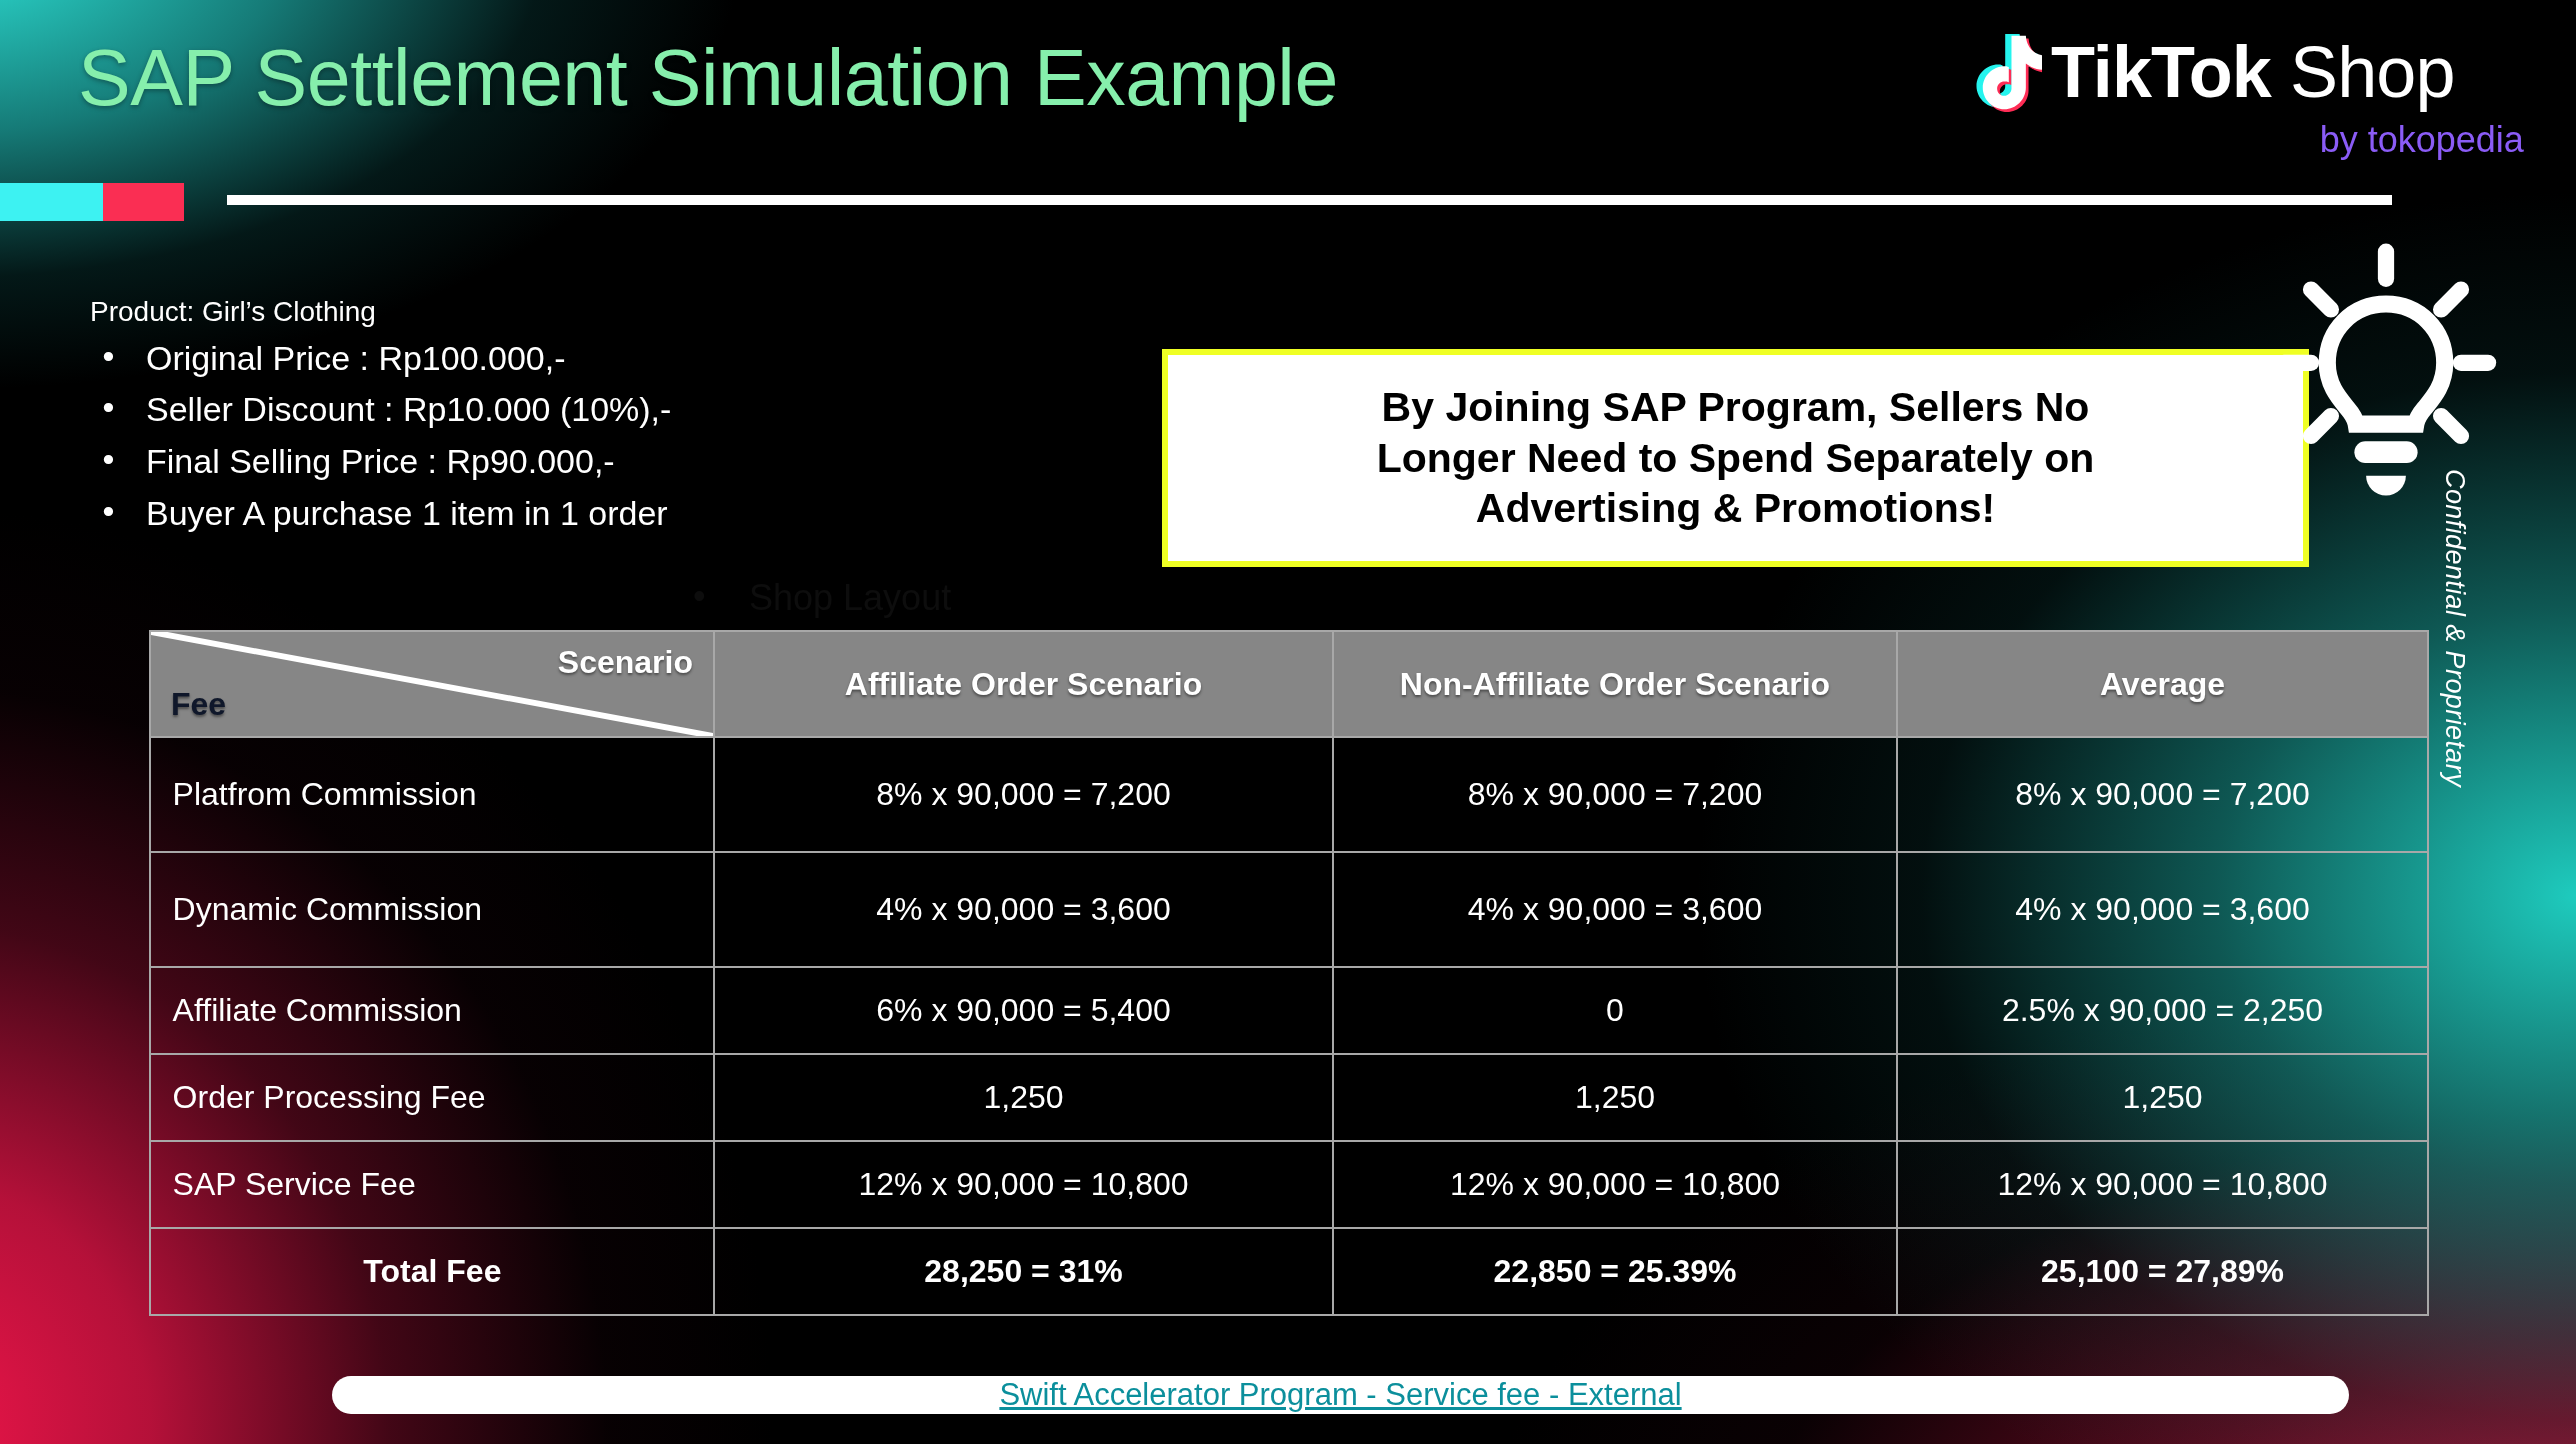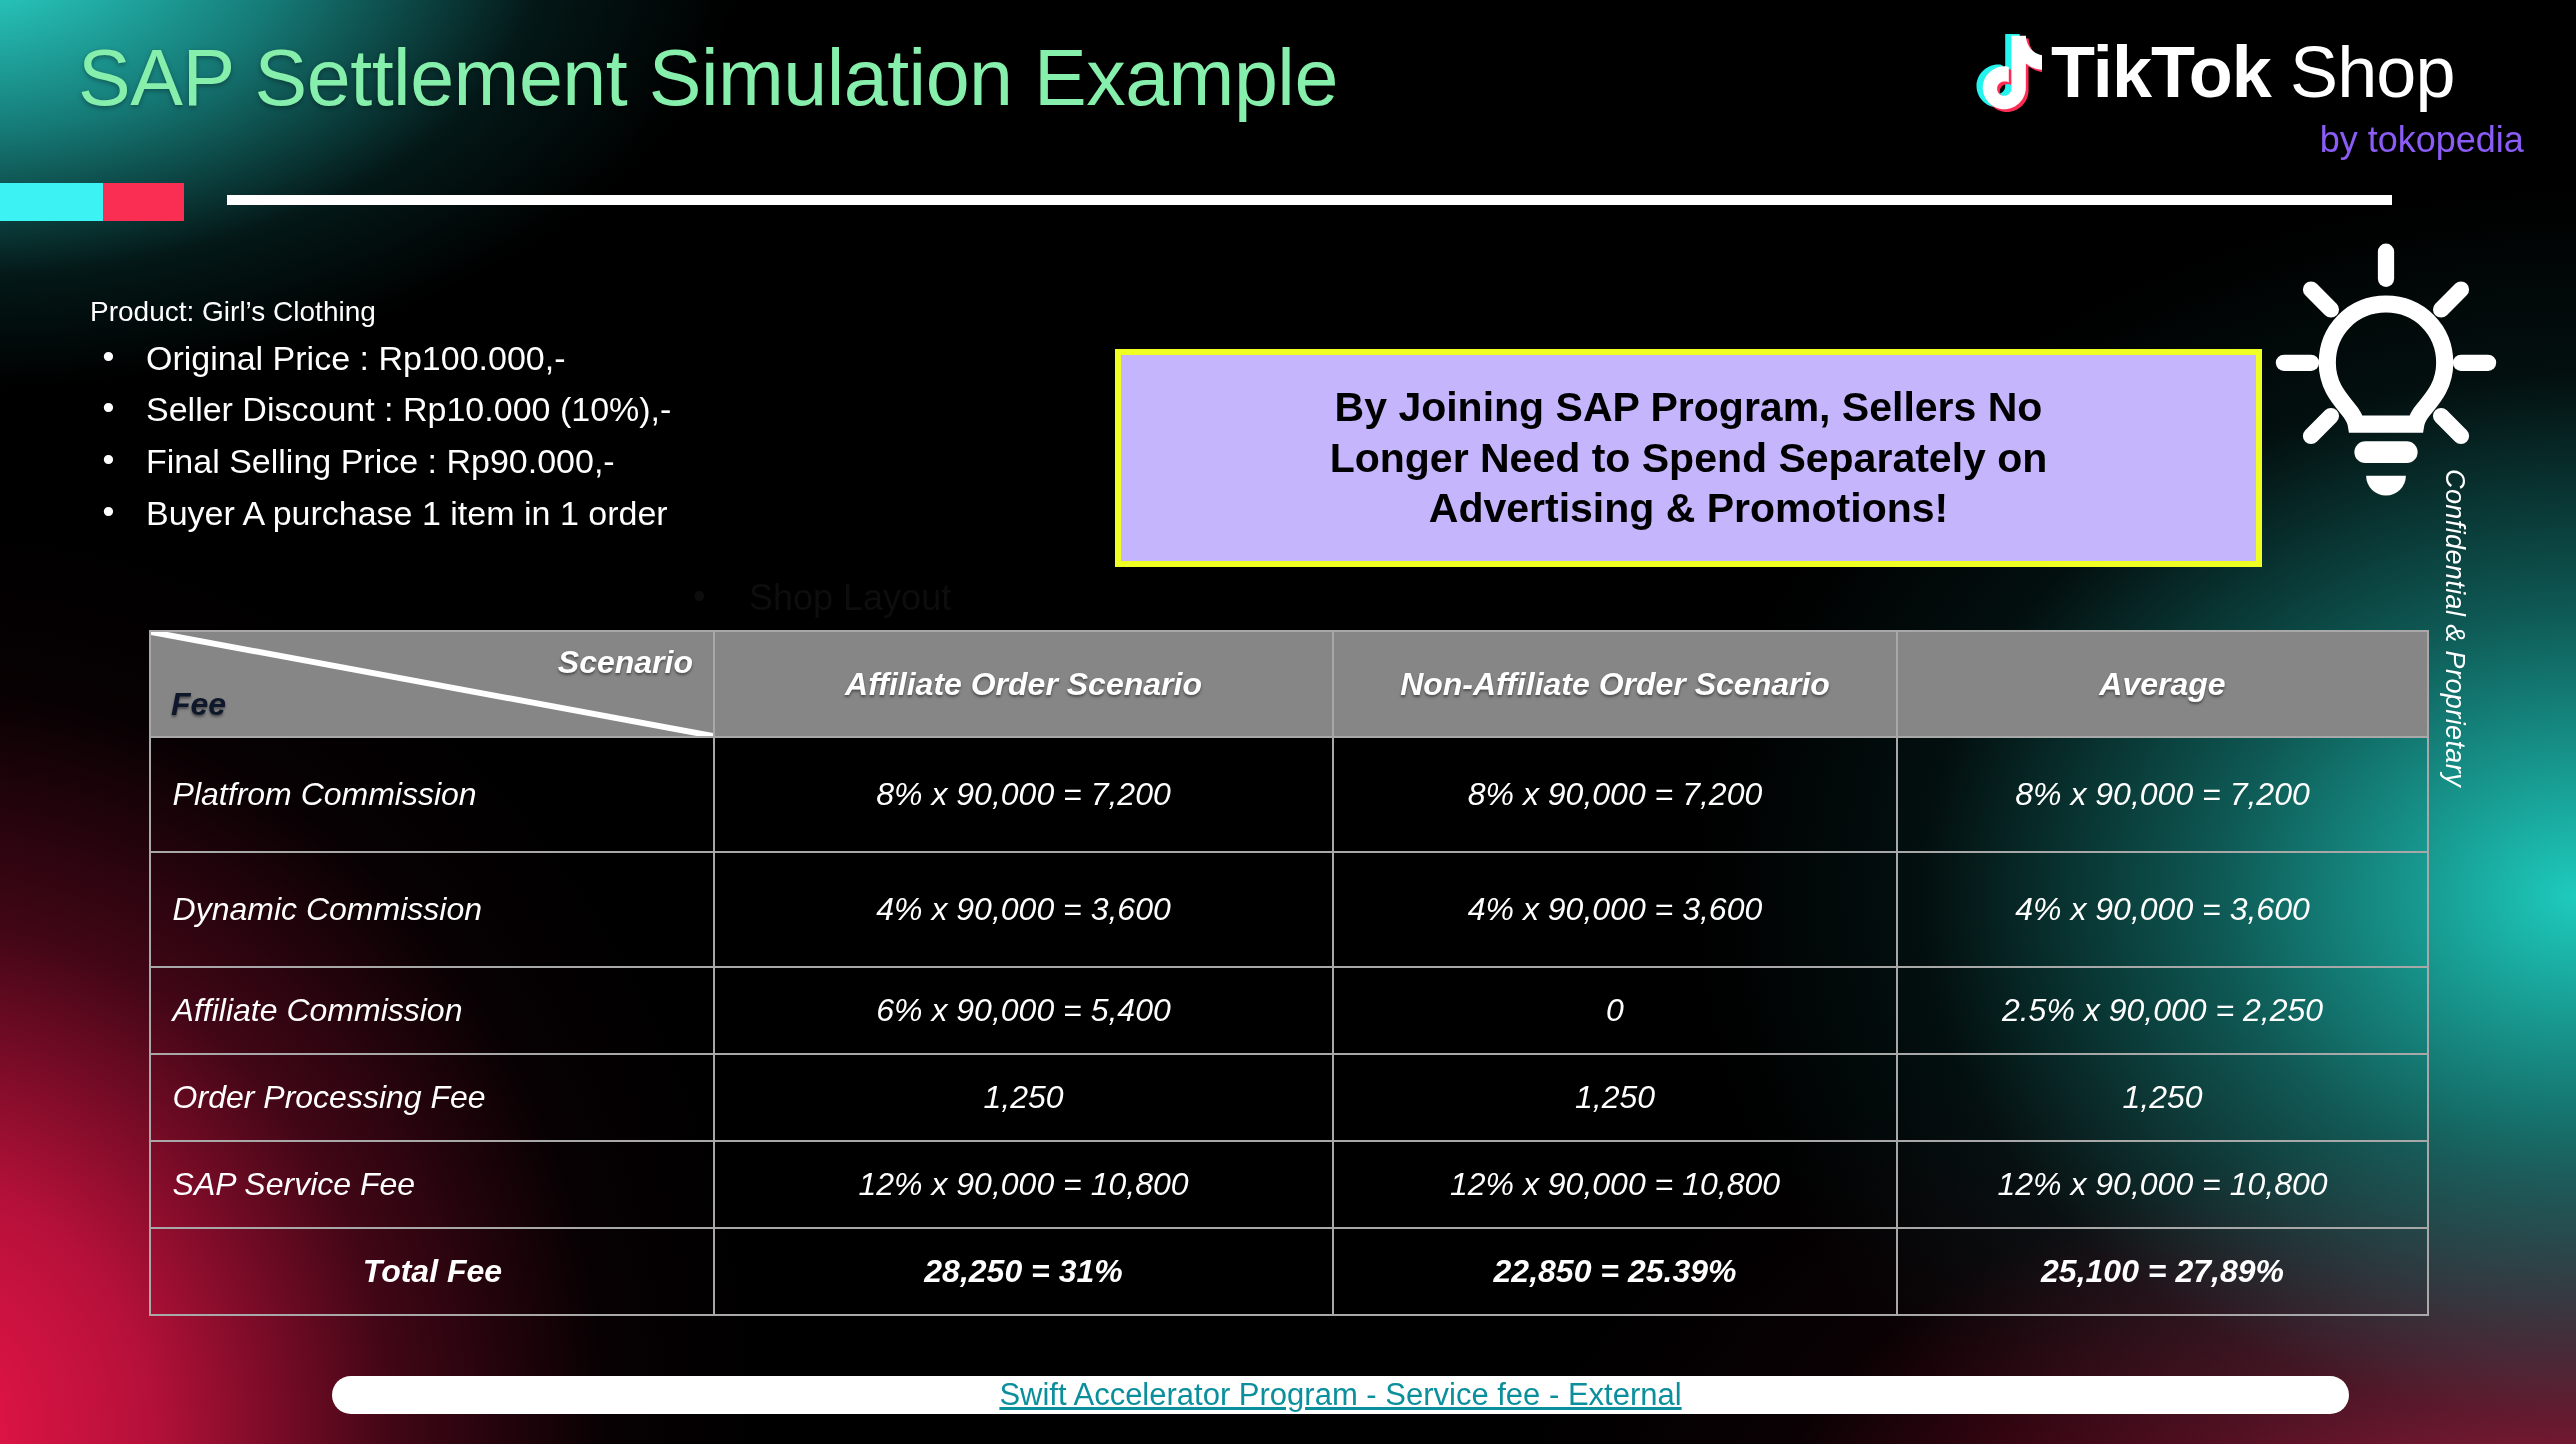--- a/index.html
+++ b/index.html
@@ -93,23 +93,23 @@
     position: absolute; left: 749px; top: 577px;
     font-size: 36px; color: #0d0d0d; white-space: nowrap;
     position: absolute;
   }
   .ghost-line::before {
     content: "•"; position: absolute; left: -56px; top: -1.8px; color: #0d0d0d;
   }
 
   
   .callout {
-    position: absolute; left: 1115px; top: 349px;
+    position: absolute; left: 1162px; top: 349px;
     width: 1147px; height: 218px;
-    background: #c4b5fd;
+    background: #ffffff;
     border: 6.3px solid #efff24;
     display: flex; align-items: center; justify-content: center;
     padding: 5.4px 23.5px;
   }
   .callout-text {
     font-size: 41px; font-weight: bold; color: #000;
     text-align: center; line-height: 1.24;
   }
 
   
@@ -119,21 +119,21 @@
   .confidential {
     position: absolute; left: 2470px; top: 469px;
     transform-origin: left top;
     transform: rotate(90deg);
     font-size: 27px; font-style: italic; color: #fff;
     white-space: nowrap; letter-spacing: 0.4px;
   }
 
   
   .tbl-wrap { position: absolute; left: 149px; top: 630px; width: 2277px; }
-  table.fee { width: 100%; border-collapse: collapse; table-layout: fixed; font-style: italic; }
+  table.fee { width: 100%; border-collapse: collapse; table-layout: fixed; }
   table.fee col.c0 { width: 564px; }
   table.fee col.c1 { width: 619px; }
   table.fee col.c2 { width: 564px; }
   table.fee col.c3 { width: 531px; }
 
   table.fee th, table.fee td {
     border: 2.7px solid #a8a8a8;
     color: #fff;
     font-size: 32px;
     text-align: center;

